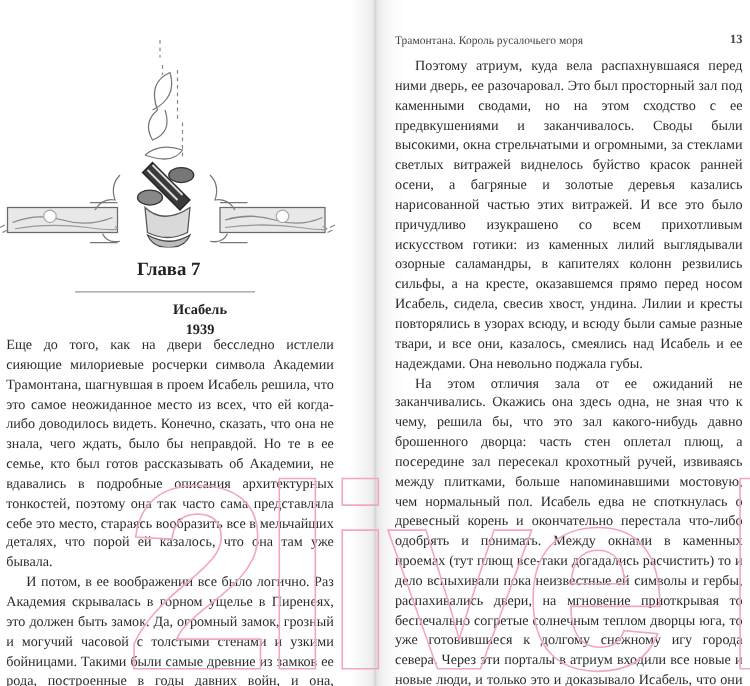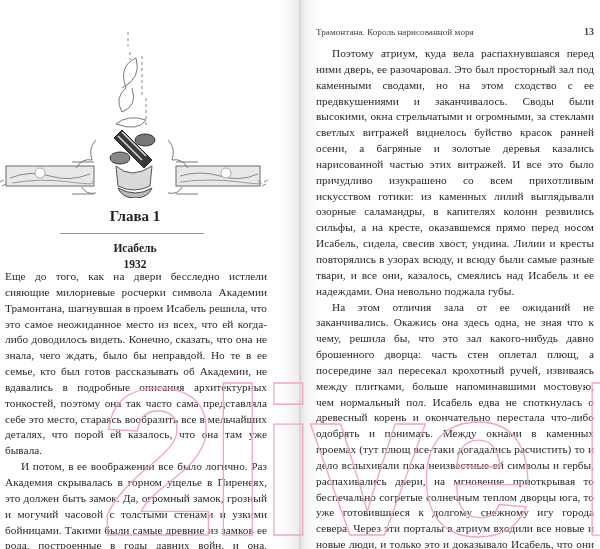--- a/index.html
+++ b/index.html
@@ -17,21 +17,21 @@
     background: linear-gradient(to right, #e2e2e2 0px, #f2f2f2 6px, #fbfbfb 14px, #ffffff 24px); }
   .spine { position: absolute; left: 299px; top: 0; width: 2px; height: 549px; background: #d8d8d8; }
 
   
   .ornament { position: absolute; left: 0; top: 28px; width: 270px; height: 170px; }
 
   .chapter-title { position: absolute; left: 0; width: 270px; top: 208px; text-align: center;
     font-family: "Liberation Serif", serif; font-weight: bold; font-size: 15px; color: #222; }
   .chapter-rule { position: absolute; left: 60px; width: 144px; top: 233px; height: 1px; background: #9a9a9a; }
   .chapter-sub { position: absolute; left: 0; width: 270px; top: 240px; text-align: center;
-    font-family: "Liberation Serif", serif; font-weight: bold; font-size: 11.5px; line-height: 16px; color: #222; }
+    font-family: "Liberation Serif", serif; font-weight: bold; font-size: 11.5px; line-height: 16px; color: #222; padding-left: 25px; }
 
   .text-block { position: absolute; font-family: "Liberation Serif", serif;
     font-size: 11.3px; line-height: 15.85px; color: #2b2b2b; text-align: justify; hyphens: manual; }
   .text-block p { margin: 0; text-indent: 0; }
   .text-block p.indent { text-indent: 16px; }
   .left-text { left: 5px; width: 262px; top: 269px; }
   .right-text { left: 316px; width: 278px; top: 46px; }
 
   .running-head { position: absolute; left: 316px; top: 27px; width: 278px;
     font-family: "Liberation Serif", serif; font-size: 9.2px; color: #444; }
@@ -74,38 +74,38 @@
         <path d="M116 96 q12 -10 30 -4 q-8 12 -30 4" stroke="#777"></path>
         <path d="M114 110 l30 30 l8 -8 l-30 -30 z" fill="#3a3a3a" stroke="#222"></path>
         <path d="M118 108 l24 24 M122 104 l24 24" stroke="#ddd" stroke-width="1.5"></path>
         <ellipse cx="145" cy="112" rx="10" ry="6" fill="#777" stroke="#333"></ellipse>
         <ellipse cx="120" cy="130" rx="10" ry="6" fill="#888" stroke="#333"></ellipse>
         <path d="M116 138 q15 14 36 0 l-2 20 q-16 8 -32 0 z" fill="#d9d9d9" stroke="#555"></path>
         <path d="M118 160 q18 10 34 0 q-4 10 -17 10 q-13 0 -17 -10 z" fill="#bbb" stroke="#444"></path>
       </g>
     </svg>
 
-    <div class="chapter-title">Глава 1</div>
+    <div class="chapter-title">Глава 7</div>
     <div class="chapter-rule"></div>
     <div class="chapter-sub">
       <div>Исабель</div>
-      <div>1932</div>
+      <div>1939</div>
     </div>
 
     <div class="text-block left-text">
       <p>Еще до того, как на двери бесследно истлели сияющие милориевые росчерки символа Академии Трамонтана, шагнувшая в проем Исабель решила, что это самое неожиданное место из всех, что ей когда-либо доводилось видеть. Конечно, сказать, что она не знала, чего ждать, было бы неправдой. Но те в ее семье, кто был готов рассказывать об Академии, не вдавались в подробные описания архитектурных тонкостей, поэтому она так часто сама представляла себе это место, стараясь вообразить все в мельчайших деталях, что порой ей казалось, что она там уже бывала.</p>
       <p class="indent">И потом, в ее воображении все было логично. Раз Академия скрывалась в горном ущелье в Пиренеях, это должен быть замок. Да, огромный замок, грозный и могучий часовой с толстыми стенами и узкими бойницами. Такими были самые древние из замков ее рода, построенные в годы давних войн, и она, начитавшаяся рыцарских романов (других в ее доме не водилось), невольно воображала Трамонтану их сверстницей.</p>
     </div>
   </div>
 
   <div class="page page-right"></div>
   <div class="spine"></div>
 
   <div class="running-head">
-    <span class="title">Трамонтана. Король нарисованной моря</span>
+    <span class="title">Трамонтана. Король русалочьего моря</span>
     <span class="num">13</span>
   </div>
 
   <div class="text-block right-text">
     <p class="indent">Поэтому атриум, куда вела распахнувшаяся перед ними дверь, ее разочаровал. Это был просторный зал под каменными сводами, но на этом сходство с ее предвкушениями и заканчивалось. Своды были высокими, окна стрельчатыми и огромными, за стеклами светлых витражей виднелось буйство красок ранней осени, а багряные и золотые деревья казались нарисованной частью этих витражей. И все это было причудливо изукрашено со всем прихотливым искусством готики: из каменных лилий выглядывали озорные саламандры, в капителях колонн резвились сильфы, а на кресте, оказавшемся прямо перед носом Исабель, сидела, свесив хвост, ундина. Лилии и кресты повторялись в узорах всюду, и всюду были самые разные твари, и все они, казалось, смеялись над Исабель и ее надеждами. Она невольно поджала губы.</p>
     <p class="indent">На этом отличия зала от ее ожиданий не заканчивались. Окажись она здесь одна, не зная что к чему, решила бы, что это зал какого-нибудь давно брошенного дворца: часть стен оплетал плющ, а посередине зал пересекал крохотный ручей, извиваясь между плитками, больше напоминавшими мостовую, чем нормальный пол. Исабель едва не споткнулась о древесный корень и окончательно перестала что-либо одобрять и понимать. Между окнами в каменных проемах (тут плющ все-таки догадались расчистить) то и дело вспыхивали пока неизвестные ей символы и гербы, распахивались двери, на мгновение приоткрывая то беспечально согретые солнечным теплом дворцы юга, то уже готовившиеся к долгому снежному игу города севера. Через эти порталы в атриум входили все новые и новые люди, и только это и доказывало Исабель, что они не заблудились, а оказались именно там, где и должны.</p>
 
   </div>
 
   <svg class="watermark" viewBox="0 0 520 200">

